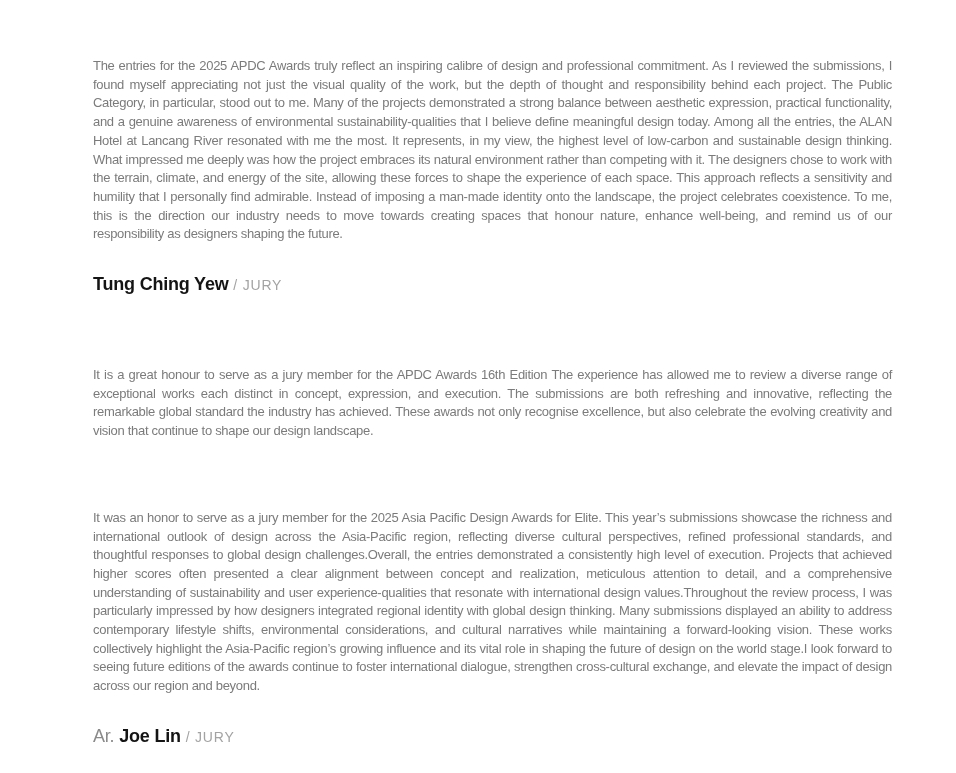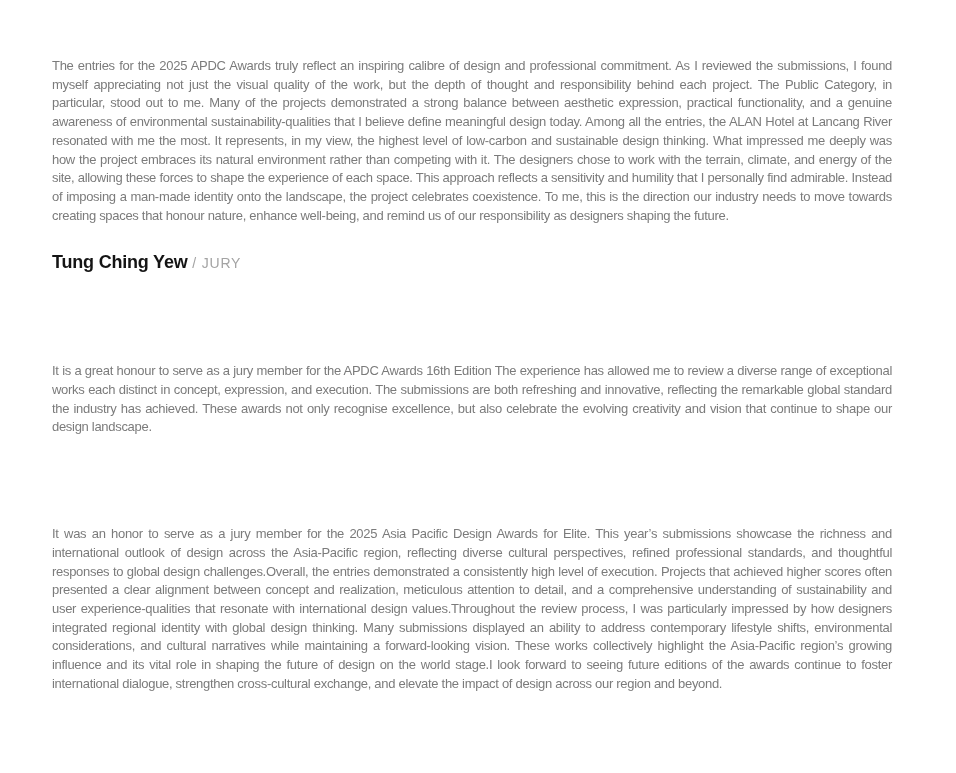--- a/index.html
+++ b/index.html
@@ -8,37 +8,37 @@
     background: #ffffff;
   }
   body {
     width: 956px;
     height: 773px;
     overflow: hidden;
     font-family: "Liberation Sans", sans-serif;
   }
   .content {
     box-sizing: border-box;
-    padding: 57px 64px 0 52px;
+    padding: 57px 64px 0 93px;
   }
   .testimonial + .testimonial {
-    margin-top: 88px;
+    margin-top: 68px;
   }
   .quote {
     margin: 0;
     font-size: 13px;
     line-height: 18.7px;
     letter-spacing: -0.3px;
     color: #7b7b7b;
     text-align: justify;
   }
   .byline {
     margin: 27px 0 0 0;
     font-size: 18px;
-    line-height: 21px;
+    line-height: 26px;
     font-weight: 700;
     letter-spacing: -0.2px;
     color: #141414;
   }
   .byline .prefix {
     font-weight: 400;
     color: #8a8a8a;
   }
   .byline .prefix:empty {
     display: none;
@@ -59,15 +59,16 @@
     <p class="quote">The entries for the 2025 APDC Awards truly reflect an inspiring calibre of design and professional commitment. As I reviewed the submissions, I found myself appreciating not just the visual quality of the work, but the depth of thought and responsibility behind each project. The Public Category, in particular, stood out to me. Many of the projects demonstrated a strong balance between aesthetic expression, practical functionality, and a genuine awareness of environmental sustainability-qualities that I believe define meaningful design today. Among all the entries, the ALAN Hotel at Lancang River resonated with me the most. It represents, in my view, the highest level of low-carbon and sustainable design thinking. What impressed me deeply was how the project embraces its natural environment rather than competing with it. The designers chose to work with the terrain, climate, and energy of the site, allowing these forces to shape the experience of each space. This approach reflects a sensitivity and humility that I personally find admirable. Instead of imposing a man-made identity onto the landscape, the project celebrates coexistence. To me, this is the direction our industry needs to move towards creating spaces that honour nature, enhance well-being, and remind us of our responsibility as designers shaping the future.</p>
     <h2 class="byline"> <span class="name">Tung Ching Yew</span> <span class="role">/ JURY</span></h2>
   </section>
 
   <section class="testimonial">
     <p class="quote">It is a great honour to serve as a jury member for the APDC Awards 16th Edition The experience has allowed me to review a diverse range of exceptional works each distinct in concept, expression, and execution. The submissions are both refreshing and innovative, reflecting the remarkable global standard the industry has achieved. These awards not only recognise excellence, but also celebrate the evolving creativity and vision that continue to shape our design landscape.</p>
   </section>
 
   <section class="testimonial">
     <p class="quote">It was an honor to serve as a jury member for the 2025 Asia Pacific Design Awards for Elite. This year’s submissions showcase the richness and international outlook of design across the Asia-Pacific region, reflecting diverse cultural perspectives, refined professional standards, and thoughtful responses to global design challenges.Overall, the entries demonstrated a consistently high level of execution. Projects that achieved higher scores often presented a clear alignment between concept and realization, meticulous attention to detail, and a comprehensive understanding of sustainability and user experience-qualities that resonate with international design values.Throughout the review process, I was particularly impressed by how designers integrated regional identity with global design thinking. Many submissions displayed an ability to address contemporary lifestyle shifts, environmental considerations, and cultural narratives while maintaining a forward-looking vision. These works collectively highlight the Asia-Pacific region’s growing influence and its vital role in shaping the future of design on the world stage.I look forward to seeing future editions of the awards continue to foster international dialogue, strengthen cross-cultural exchange, and elevate the impact of design across our region and beyond.</p>
+    <h2 class="byline"><span class="prefix">Ar.</span> <span class="name">Joe Lin</span> <span class="role">/ JURY</span></h2>
   </section>
 
 </main>
 
 </body></html>

